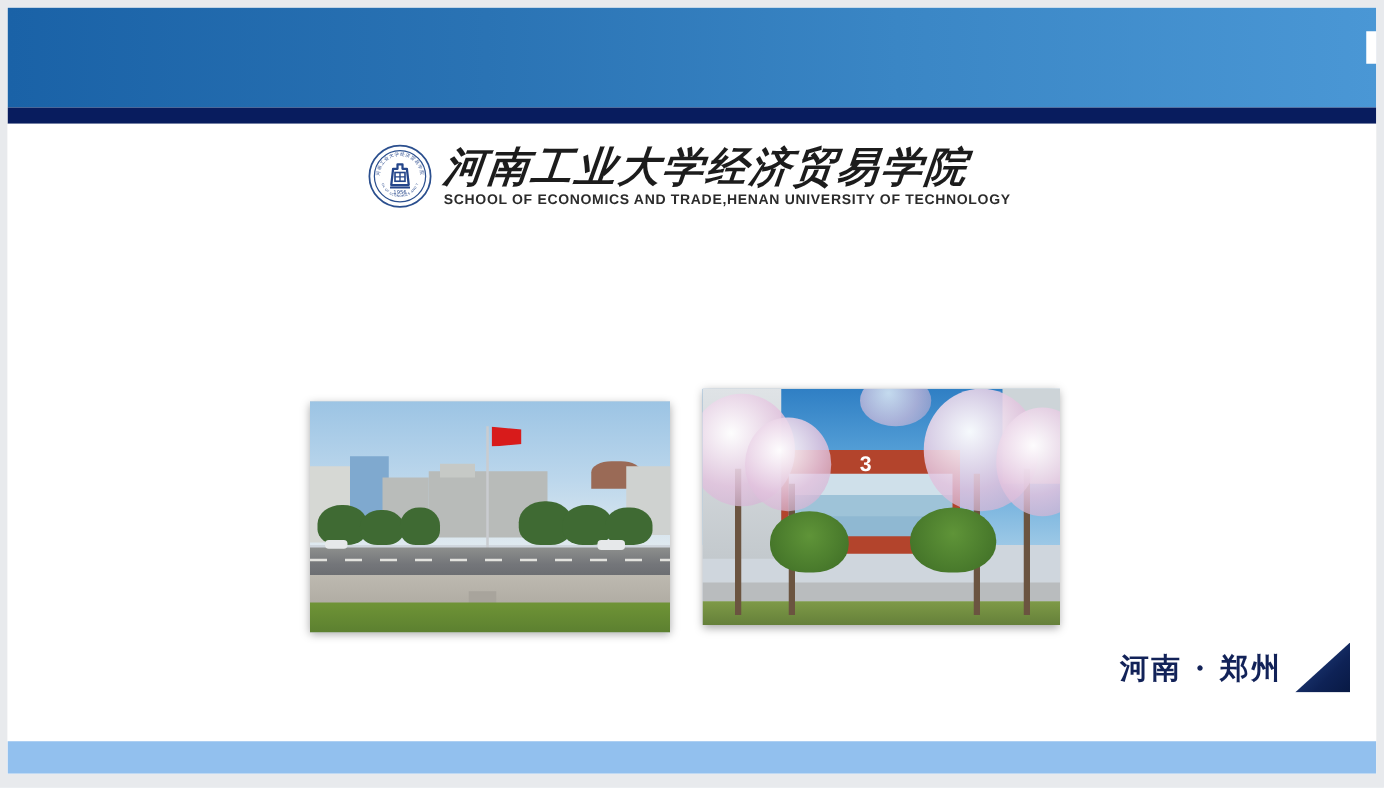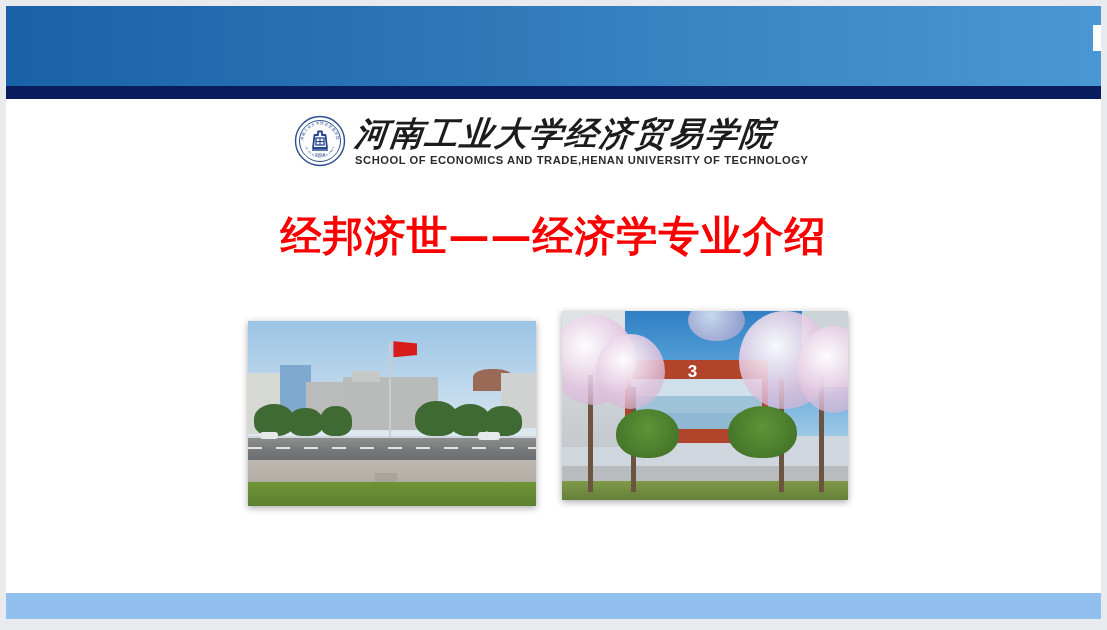--- a/index.html
+++ b/index.html
@@ -332,21 +332,20 @@
               <textPath href="#sealArcBot" startOffset="50%" text-anchor="middle">SCHOOL OF ECONOMICS AND TRADE</textPath>
             </text>
           </svg>
         </div>
         <div class="logo-wordmark">
           <div class="logo-cn">河南工业大学经济贸易学院</div>
           <div class="logo-en">SCHOOL OF ECONOMICS AND TRADE,HENAN UNIVERSITY OF TECHNOLOGY</div>
         </div>
       </div>
 
-      <div class="main-title">经邦济世——经济学专业介绍</div>
 
       <div class="photo photo-left">
         <div class="photo-inner">
           <div class="lp-sky"></div>
 
           <div class="lp-bldg" style="left:0;top:28%;width:13%;height:33%;"></div>
           <div class="lp-bldg glass" style="left:11%;top:24%;width:11%;height:30%;"></div>
           <div class="lp-bldg mid" style="left:20%;top:33%;width:13%;height:26%;"></div>
           <div class="lp-bldg" style="left:33%;top:30%;width:33%;height:29%;background:#b8bbb9;"></div>
           <div class="lp-bldg" style="left:36%;top:27%;width:10%;height:6%;background:#c6c9c6;"></div>
@@ -395,19 +394,23 @@
           <div class="rp-blossom" style="left:62%;top:0%;width:32%;height:52%;"></div>
           <div class="rp-blossom" style="left:82%;top:8%;width:26%;height:46%;"></div>
           <div class="rp-blossom" style="left:44%;top:-6%;width:20%;height:22%;opacity:0.75;"></div>
 
           <div class="rp-palm" style="left:19%;top:52%;width:22%;height:26%;"></div>
           <div class="rp-palm" style="left:58%;top:50%;width:24%;height:28%;"></div>
 
         </div>
       </div>
 
+      <div class="location-block">
+        <span class="location-text">河南 · 郑州</span>
+        <span class="location-triangle"></span>
+      </div>
 
     </div>
 
     <div class="bottom-band"></div>
 
   </div>
 </div>
 
 </body></html>

